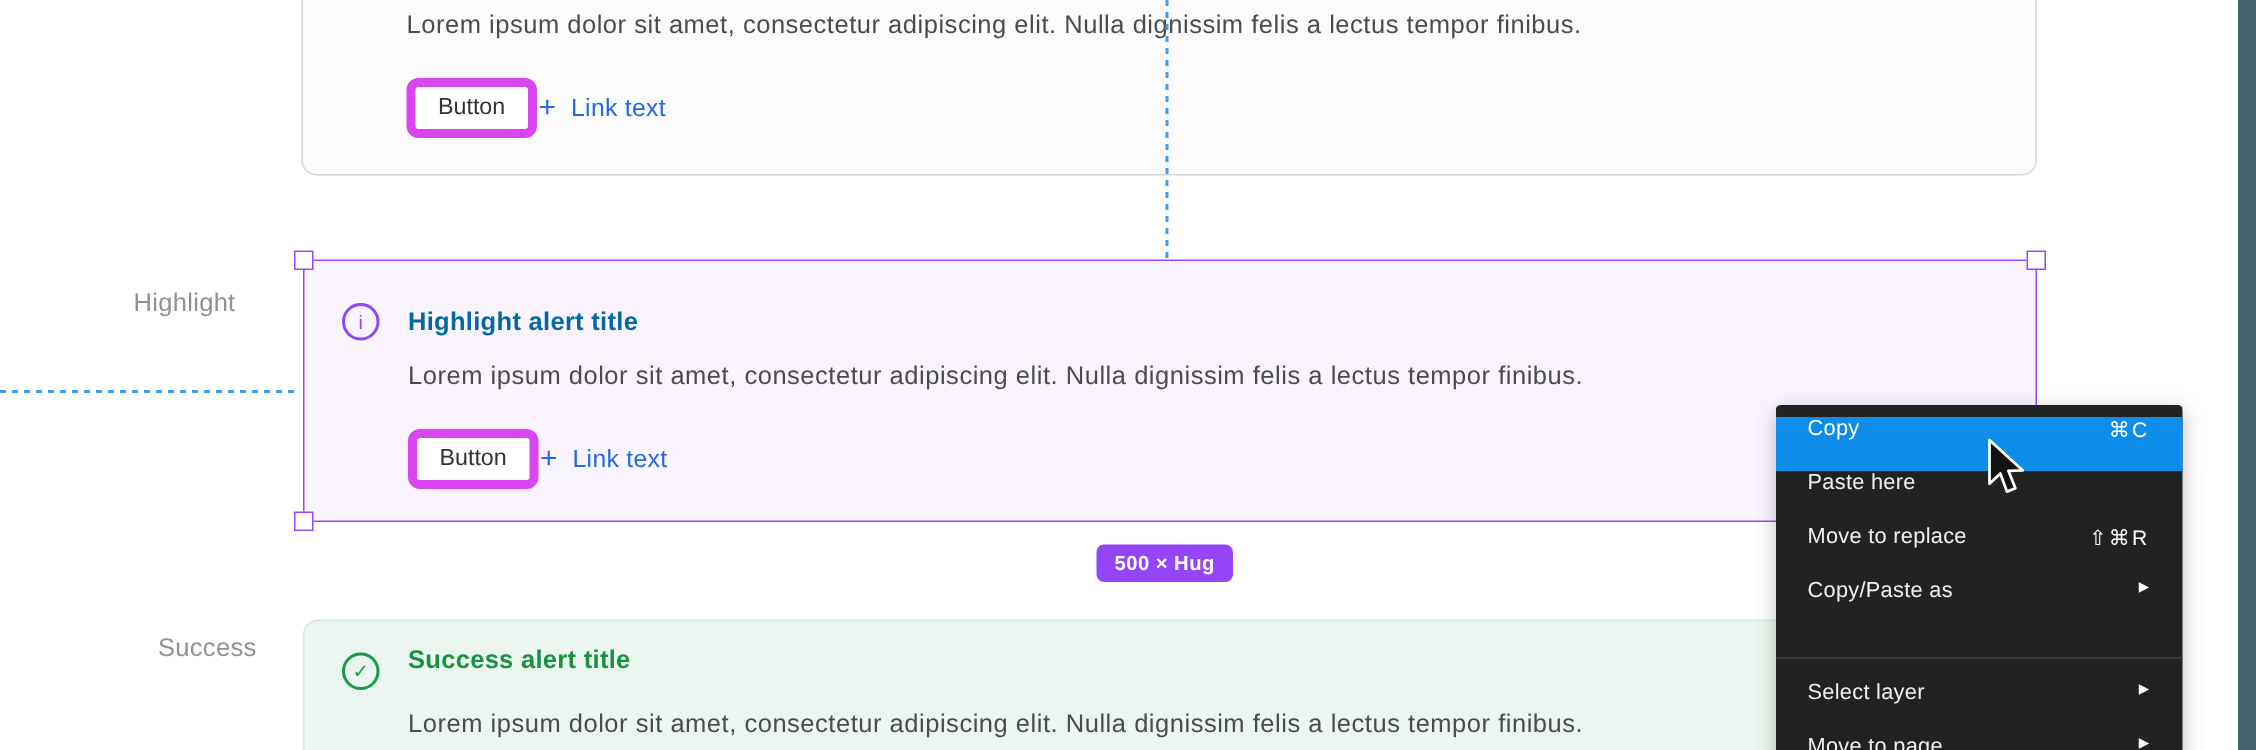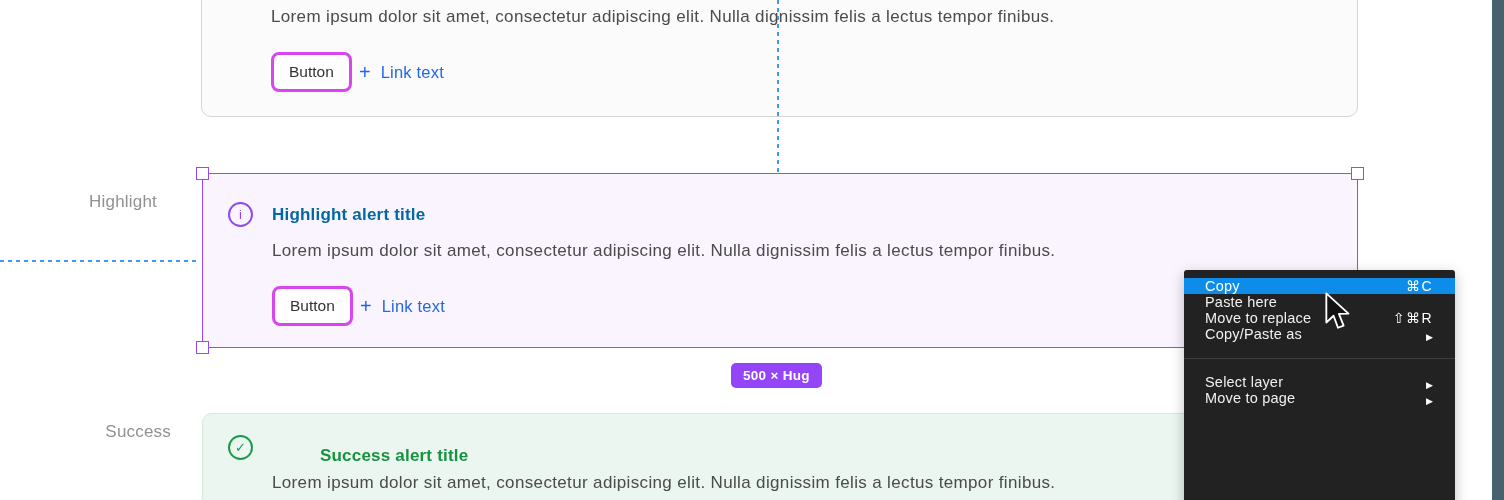--- a/index.html
+++ b/index.html
@@ -21,21 +21,21 @@
   .al-title { position:absolute; left:69px; top:31px; font-size:17px; font-weight:700;
               letter-spacing:.2px; white-space:nowrap; }
   .t-purple { color:#0369a1; }
   .t-green  { color:#18923f; }
   .al-icon { position:absolute; left:25px; top:28px; width:25px; height:25px; border-radius:50%;
              display:flex; align-items:center; justify-content:center;
              font-size:14px; font-weight:700; }
   .ic-info  { border:2px solid #9049f0; color:#9049f0; font-weight:500; font-size:13px; }
   .ic-check { border:2px solid #1a9b4b; color:#1a9b4b; font-size:13px; }
   .al-btn { position:absolute; left:69px; top:112px; height:40px; padding:0 15px;
-            background:#ffffff; border:3px solid #d946ef; border-radius:8px;
+            background:#ffffff; border:6px solid #d946ef; border-radius:8px;
             display:flex; align-items:center; font-size:15.5px; color:#333; }
   .al-linkrow { position:absolute; left:157px; top:112px; height:40px;
                 display:flex; align-items:center; gap:10px; color:#2468e4; }
   .al-plus { font-size:20px; font-weight:400; line-height:1; }
   .al-link { font-size:16.5px; font-weight:500; letter-spacing:.2px; }
 
   
   .sec-label { position:absolute; font-size:17px; color:#919191; text-align:right; letter-spacing:.2px; }
   .lbl-highlight { left:0; top:192px; width:157px; }
   .lbl-success  { left:16px; top:422px; width:155px; }
@@ -51,21 +51,21 @@
   .h-bl { left:196px; top:341px; } .h-br { left:1351px; top:341px; }
 
   .size-badge { position:absolute; left:731px; top:363px; height:25px; padding:0 12px;
                 background:#9345f7; border-radius:5px; color:#fff; font-size:13.5px;
                 font-weight:700; letter-spacing:.3px; line-height:25px; z-index:5; }
 
   
   .ctx-menu { position:absolute; left:1184px; top:270px; width:271px; height:242px;
               background:#222222; border-radius:3px 3px 0 0; padding-top:8px; z-index:10;
               box-shadow:0 4px 14px rgba(0,0,0,.25); }
-  .ctx-row { height:16px; padding:0 22px 0 21px; display:flex; align-items:flex-end;
+  .ctx-row { height:36px; padding:0 22px 0 21px; display:flex; align-items:flex-start;
              justify-content:space-between; font-size:14.5px; color:#f0f0f0;
              letter-spacing:.2px; cursor:default; }
   .ctx-row.hl { background:#0d8de9; color:#ffffff; }
   .ctx-shortcut { font-size:14px; color:#ffffff; letter-spacing:1.5px; }
   .ctx-arrow { font-size:9px; color:#ffffff; }
   .ctx-sep { border-top:1px solid #3f3f3f; margin:16px 0 15px 0; }
 
   
   .side-strip { position:absolute; left:1492px; top:0; width:12px; height:500px; background:#46626e; }
 
@@ -113,21 +113,21 @@
   <div class="handle h-tr"></div>
   <div class="handle h-bl"></div>
   <div class="handle h-br"></div>
 
   <div class="size-badge">500 × Hug</div>
 
   <div class="alert-card card-success">
     <div class="al-icon ic-check" style="top:21px;">
       <span>✓</span>
     </div>
-    <div class="al-title t-green" style="top:32px;margin-left:48px;">Success alert title</div>
+    <div class="al-title t-green" style="top:16px;">Success alert title</div>
     <div class="al-body" style="top:59px;">Lorem ipsum dolor sit amet, consectetur adipiscing elit. Nulla dignissim felis a lectus tempor finibus.</div>
   </div>
 
   <div class="ctx-menu">
     <div class="ctx-row hl">
       <span>Copy</span>
       <span class="ctx-shortcut">⌘C</span>
     </div>
     <div class="ctx-row">
       <span>Paste here</span>

